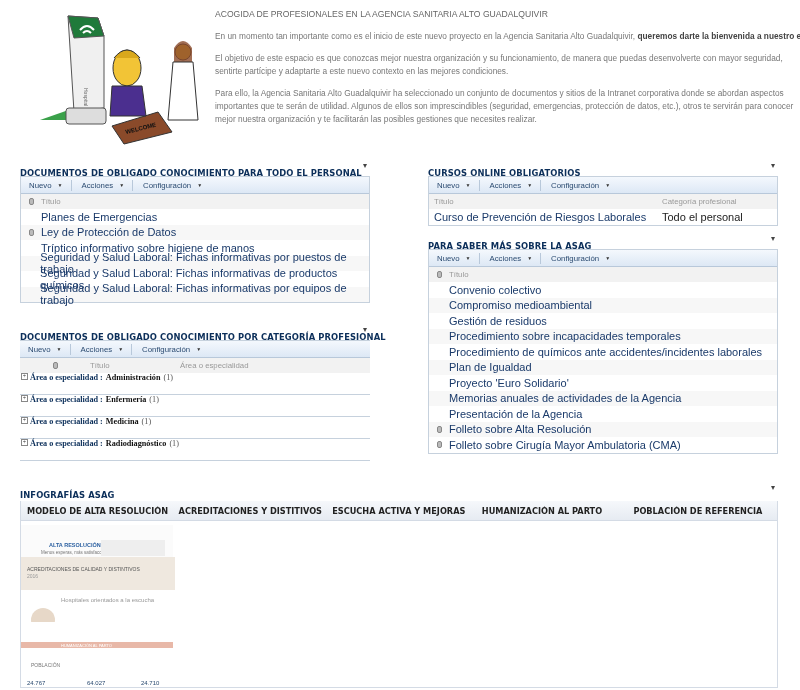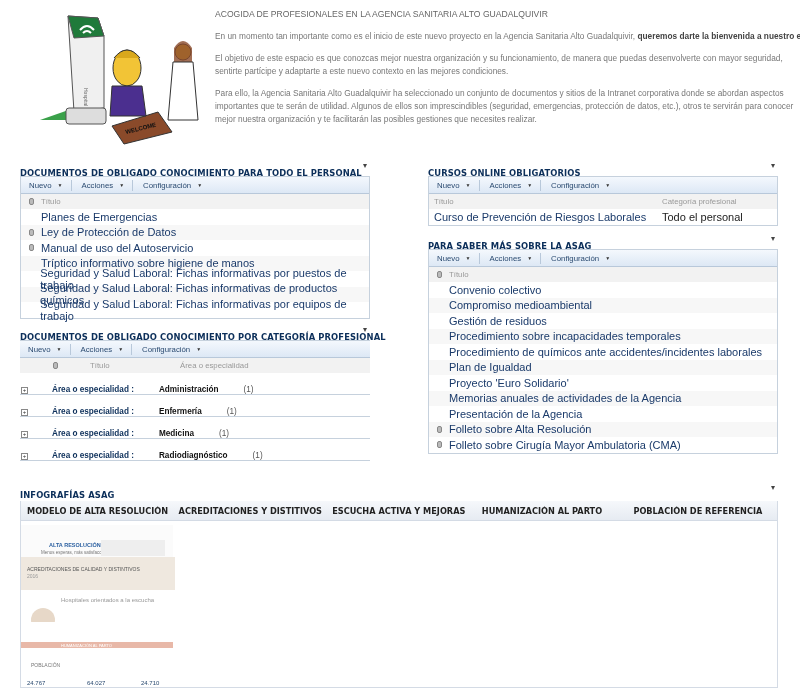--- a/index.html
+++ b/index.html
@@ -22,21 +22,21 @@
   .wp-body { border: 1px solid #c6d1dd; background: #fff; }
   .toolbar { height: 17px; background: linear-gradient(#f4f8fd, #dde8f5); border-bottom: 1px solid #b8c8da; display: flex; align-items: center; padding-left: 6px; font-size: 7.8px; color: #2a4a70; }
   .tb-btn { display: flex; align-items: center; gap: 6px; padding: 0 8px 0 2px; cursor: pointer; }
   .tb-btn .caret { font-size: 5px; color: #333; }
   .tb-sep { width: 1px; height: 11px; background: #b8c8da; margin-right: 8px; }
   .hdr-row { height: 15px; background: #f2f2f2; display: flex; align-items: center; font-size: 7.8px; color: #999; }
   .row { height: 15.5px; display: flex; align-items: center; font-size: 11px; color: #1a3a6a; cursor: pointer; }
   .row:nth-child(even) { background: #f7f7f7; }
   .clip-col { width: 20px; display: flex; justify-content: center; }
   .clip { width: 5px; height: 7px; border: 1px solid #888; border-radius: 2px; background: #bbb; }
-  .group-row { height: 22px; border-bottom: 1px solid #c6d1dd; display: flex; align-items: flex-end; font-size: 8.2px; font-family: Liberation Sans, sans-serif; color: #0c2f5a; cursor: pointer; gap: 22px; }
+  .group-row { height: 22px; border-bottom: 1px solid #c6d1dd; display: flex; align-items: flex-start; font-size: 8.2px; font-family: Liberation Serif, serif; color: #0c2f5a; cursor: pointer; }
   .plus { width: 7px; height: 7px; border: 1px solid #888; font-size: 6px; line-height: 5px; text-align: center; margin: 0 2px 0 1px; color: #333; }
   .group-row b { font-weight: bold; }
   .group-row .val { font-weight: bold; color: #111; margin-left: 3px; }
   .group-row .cnt { color: #555; margin-left: 3px; font-weight: normal; }
 
   
   .info-hdrs { display: flex; background: linear-gradient(#f6f8fb, #e6ebf2); height: 20px; align-items: center; border-bottom: 1px solid #d4dbe5; }
   .info-hdr { font-family: "DejaVu Sans", sans-serif; font-weight: bold; font-size: 8.2px; color: #222; white-space: nowrap; overflow: hidden; padding-left: 6px; }
   .info-imgs { display: flex; height: 166px; padding-top: 4px; flex-direction: column; }
   .info-img { overflow: hidden; position: relative; }
@@ -107,26 +107,20 @@
     <div>
       <div class="row">
           <div class="clip-col"></div>
           <span>Planes de Emergencias</span>
         </div>
       <div class="row">
           <div class="clip-col">
             <span class="clip"></span>
           </div>
           <span>Ley de Protección de Datos</span>
-        </div>
-      <div class="row">
-          <div class="clip-col">
-            <span class="clip"></span>
-          </div>
-          <span>Manual de uso del Autoservicio</span>
         </div>
       <div class="row">
           <div class="clip-col"></div>
           <span>Tríptico informativo sobre higiene de manos</span>
         </div>
       <div class="row">
           <div class="clip-col"></div>
           <span>Seguridad y Salud Laboral: Fichas informativas por puestos de trabajo</span>
         </div>
       <div class="row">

